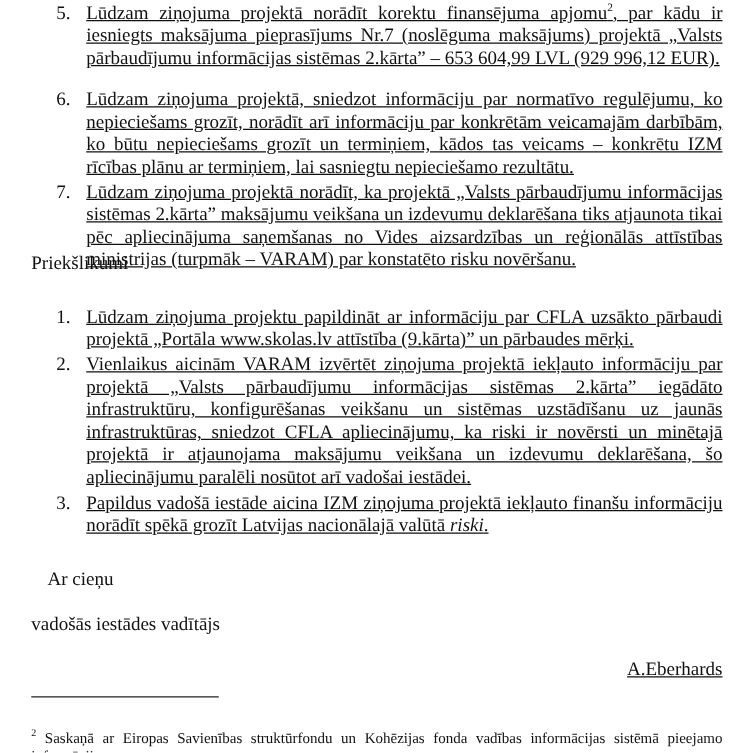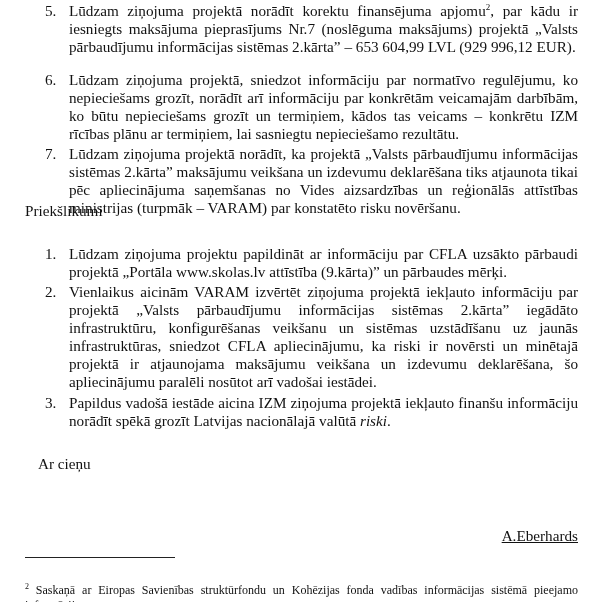--- a/index.html
+++ b/index.html
@@ -4,21 +4,21 @@
 <style>
   html, body { margin: 0; padding: 0; background: #ffffff; }
   body {
     width: 600px; height: 602px; overflow: hidden; position: relative;
     font-family: "Liberation Serif", serif; color: #111111;
     font-size: 15.2px; line-height: 18px;
   }
   .item { position: absolute; left: 45px; width: 533px; }
   .item .num { position: absolute; left: 0; top: 0; width: 22px; }
   .item .txt { margin-left: 24px; text-align: justify; }
-  .item .txt.last { text-align-last: left; }
+  .item .txt.last { text-align-last: left; text-decoration: underline; }
   sup { font-size: 9px; line-height: 0; vertical-align: super; }
   .heading { position: absolute; left: 25px; top: 202px; font-weight: normal; }
   .closing { position: absolute; left: 38px; top: 455px; }
   .sig { position: absolute; left: 25px; top: 491px; width: 553px; }
   .sig .line { height: 18px; white-space: nowrap; }
   .sig .name { position: absolute; right: 0; top: 36px; text-decoration: underline; }
   .fn-rule { position: absolute; left: 25px; top: 557px; width: 150px; border-top: 1px solid #222; }
   .footnote { position: absolute; left: 25px; top: 583px; width: 553px; font-size: 12px; line-height: 15px; text-align: justify; text-align-last: left; }
   .footnote sup { font-size: 8px; }
 </style>
@@ -53,17 +53,18 @@
 </div>
 
 <div class="item" style="top:394px;">
   <span class="num">3.</span>
   <div class="txt last"><span>Papildus vadošā iestāde aicina IZM ziņojuma projektā iekļauto finanšu informāciju norādīt spēkā grozīt Latvijas nacionālajā valūtā </span><em>riski</em><span>.</span></div>
 </div>
 
 <div class="closing">Ar cieņu</div>
 
 <div class="sig">
+  <div class="line">vadošās iestādes vadītājs</div>
   <div class="name">A.Eberhards</div>
 </div>
 
 <div class="fn-rule"></div>
 <div class="footnote"><sup>2</sup><span> Saskaņā ar Eiropas Savienības struktūrfondu un Kohēzijas fonda vadības informācijas sistēmā pieejamo informāciju</span></div>
 
 </body></html>

